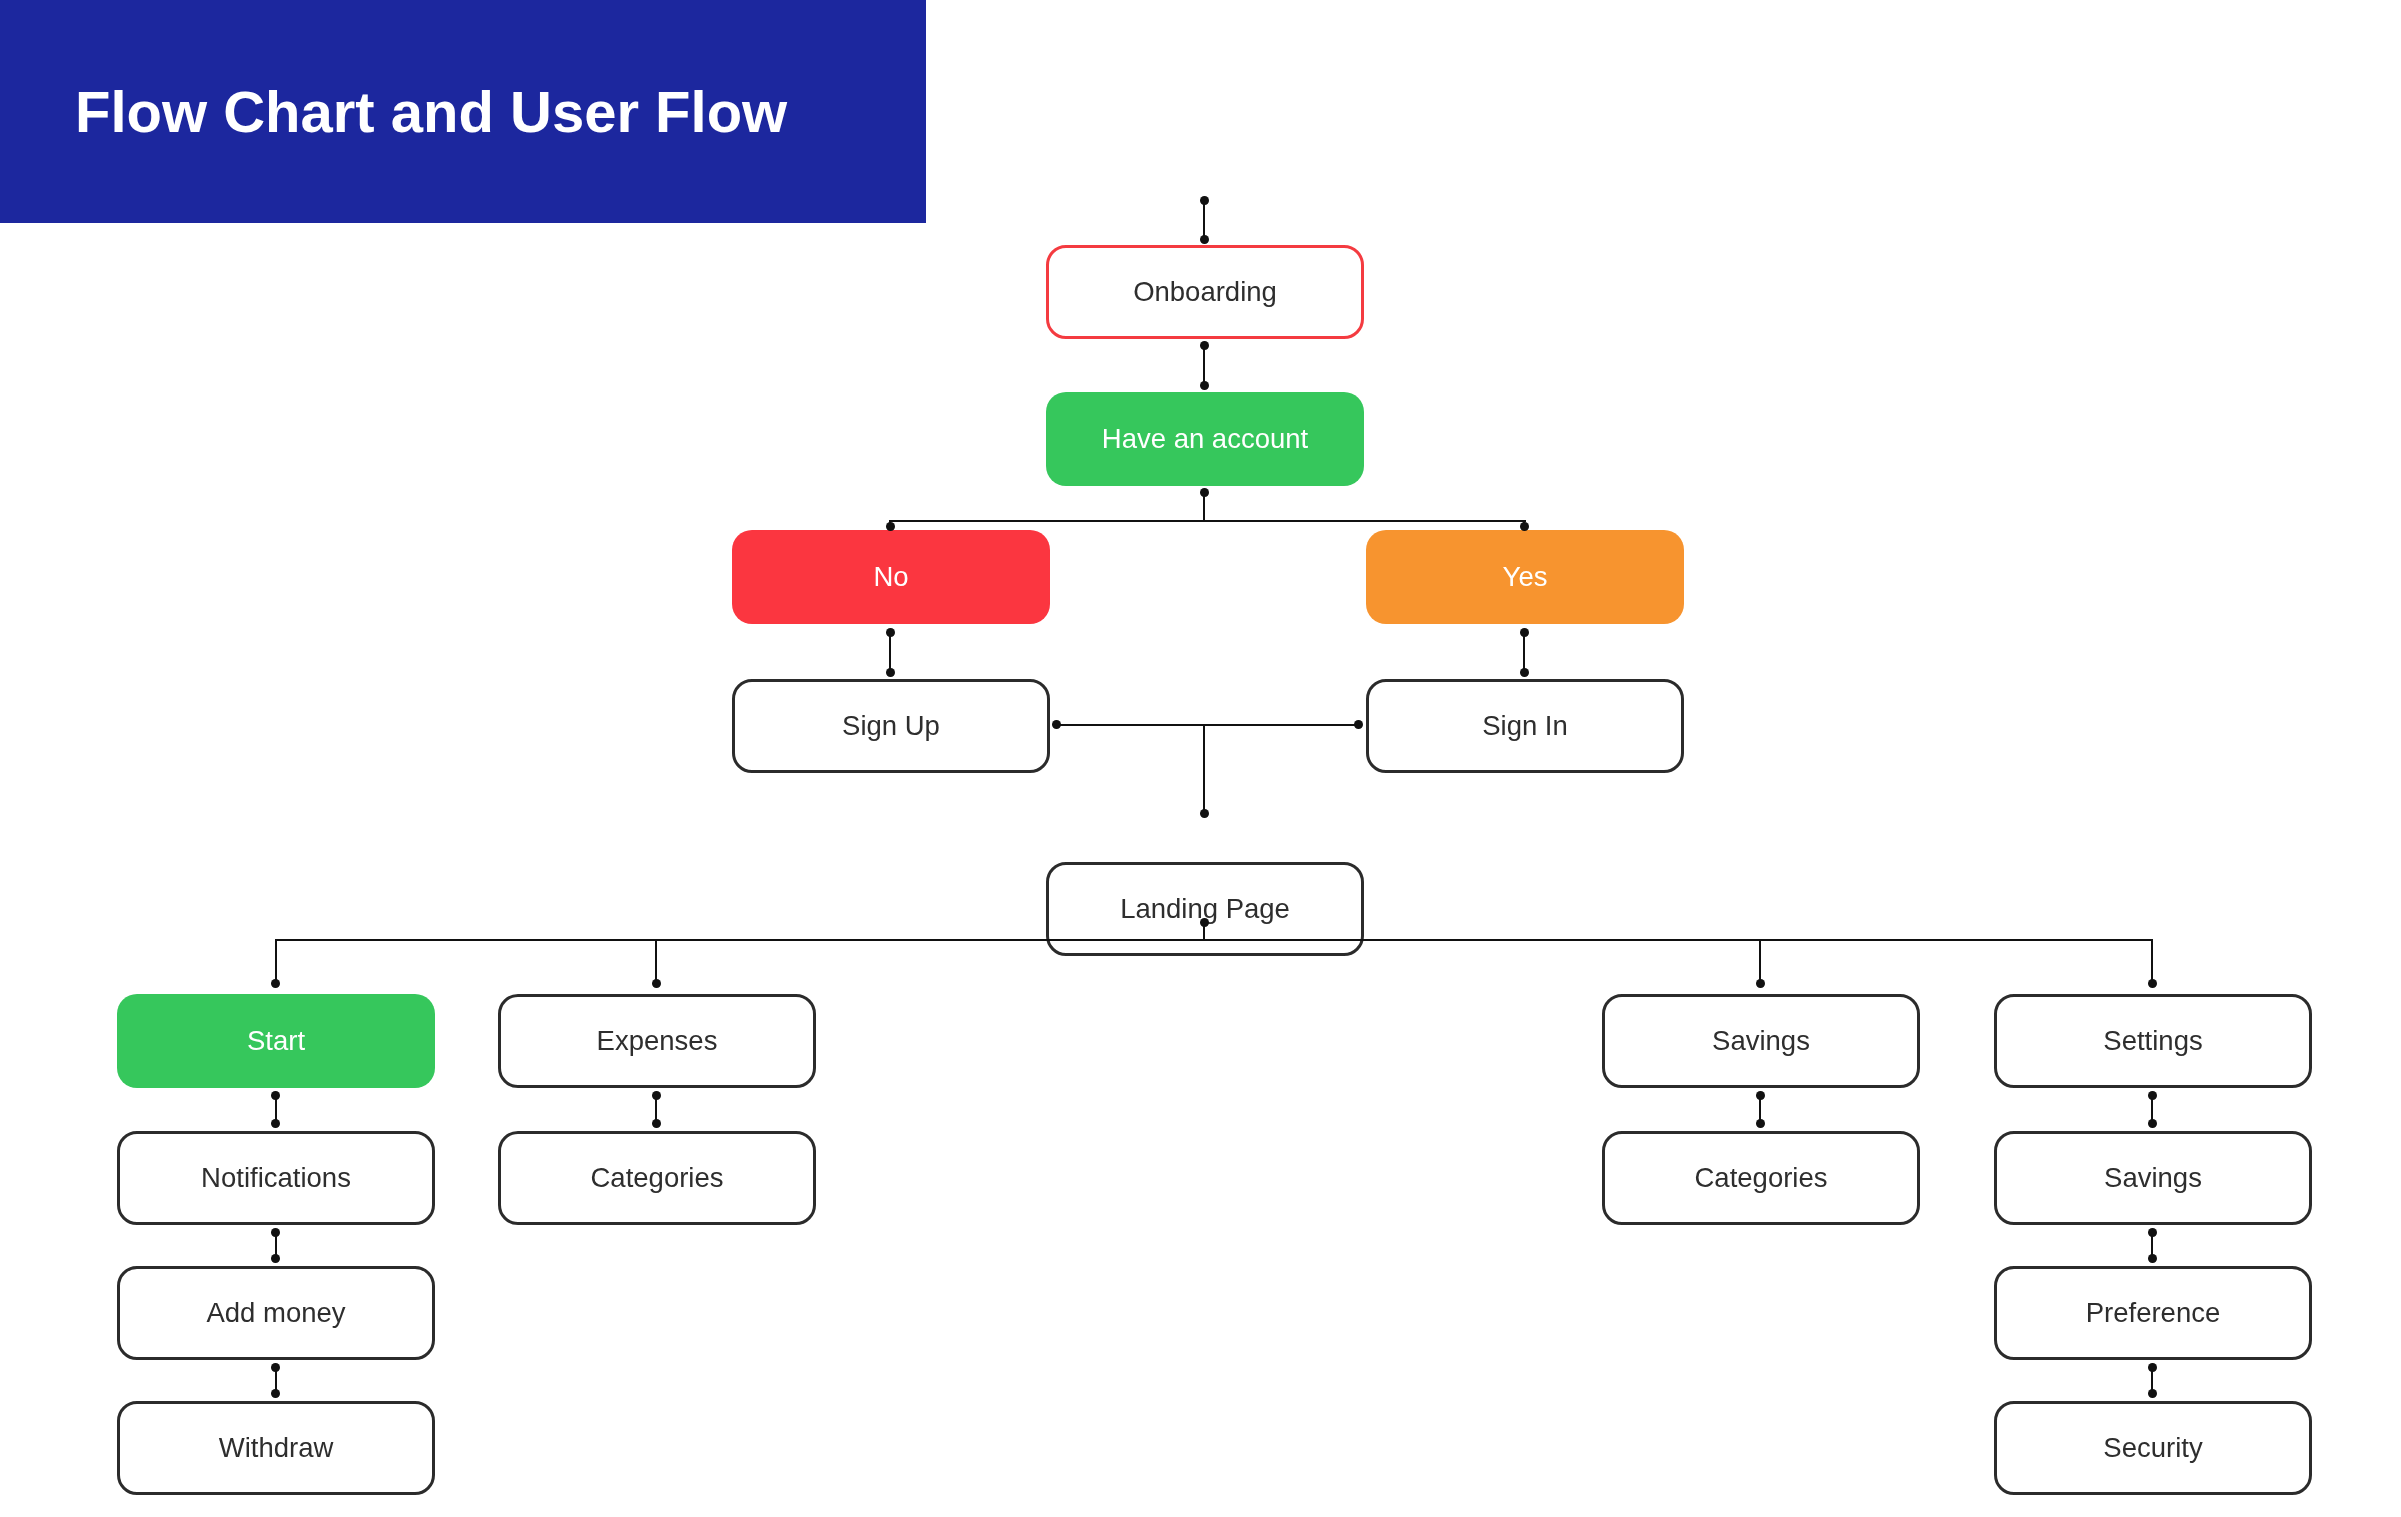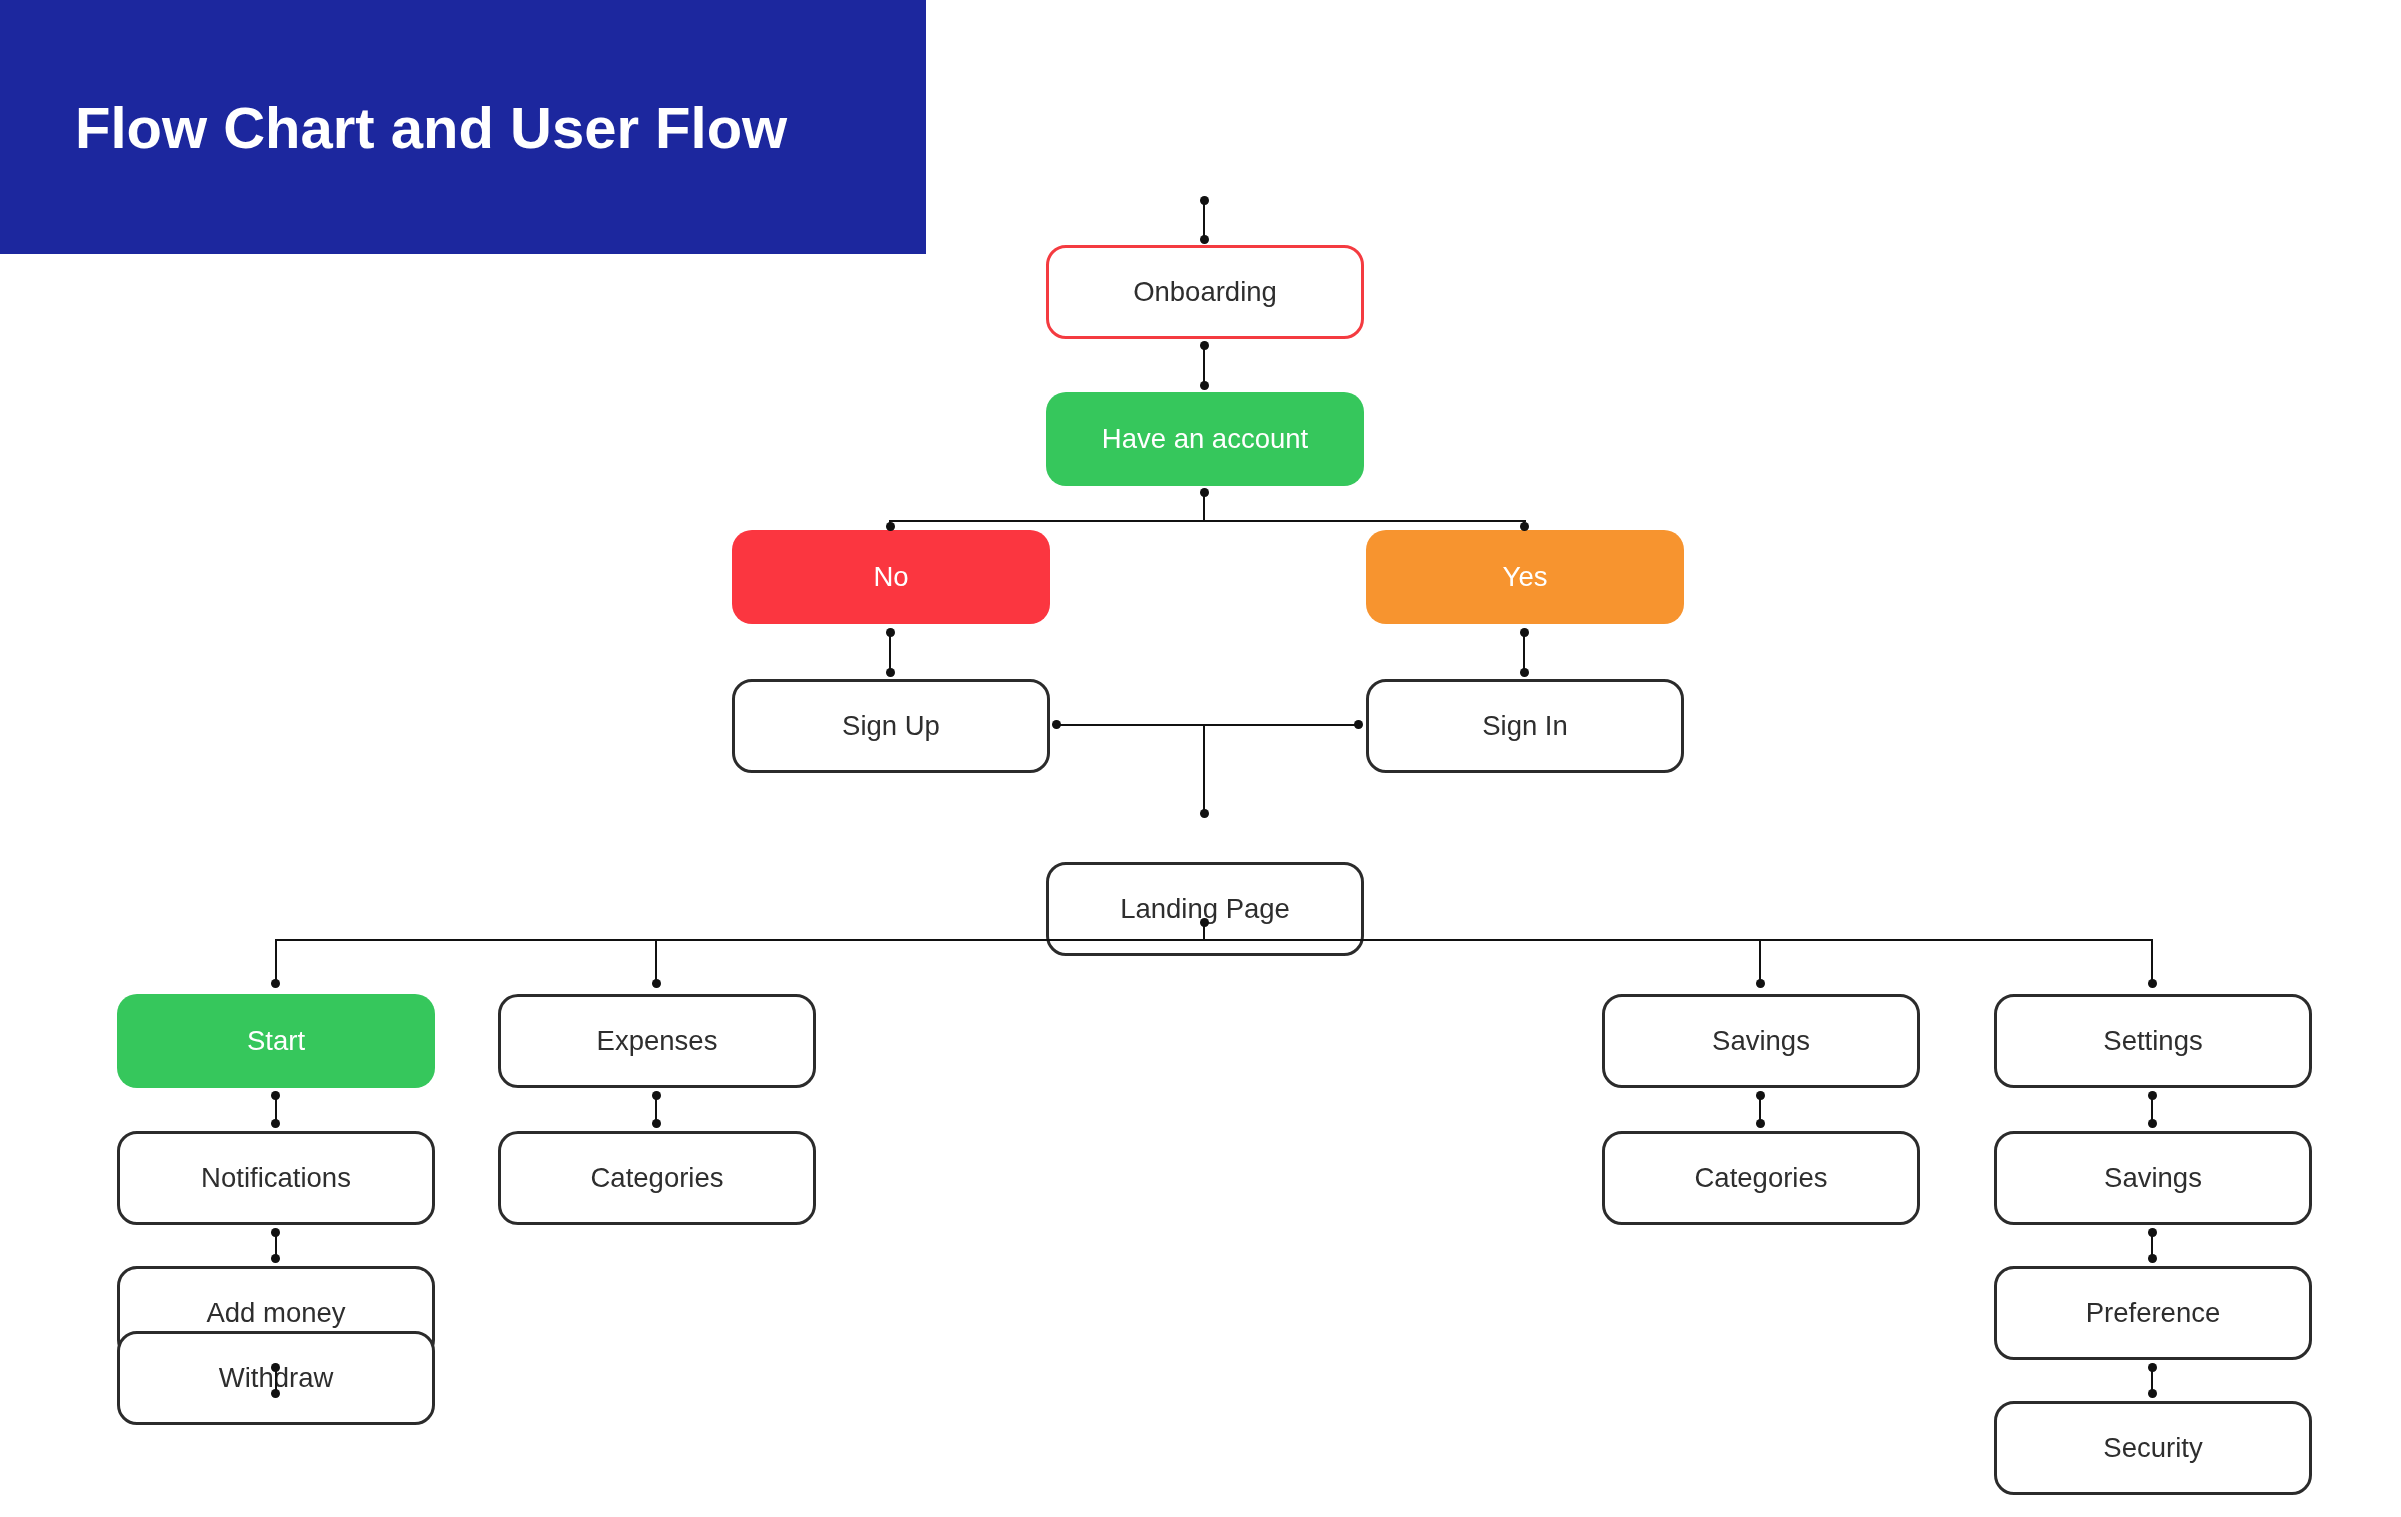--- a/index.html
+++ b/index.html
@@ -5,21 +5,21 @@
   html,body{margin:0;padding:0;background:#ffffff;}
   #canvas{
     position:relative;
     width:2401px;height:1517px;
     background:#ffffff;
     font-family:"Liberation Sans", sans-serif;
     overflow:hidden;
   }
   
   .banner{
-    position:absolute;left:0;top:0;width:926px;height:254px;
+    position:absolute;left:0;top:0;width:926px;height:223px;
     background:var(--banner-bg,#1C279E);
     display:flex;align-items:center;
   }
   .banner h1{
     margin:0 0 0 75px;
     color:var(--text-light,#fff);
     font-size:58px;font-weight:bold;letter-spacing:0px;
   }
   
   .node{
@@ -93,21 +93,21 @@
     </div>
   <div class="node" style="left:1994px;top:1131px">
       <span>Savings</span>
     </div>
   <div class="node" style="left:117px;top:1266px">
       <span>Add money</span>
     </div>
   <div class="node" style="left:1994px;top:1266px">
       <span>Preference</span>
     </div>
-  <div class="node" style="left:117px;top:1331px">
+  <div class="node" style="left:117px;top:1401px">
       <span>Withdraw</span>
     </div>
   <div class="node" style="left:1994px;top:1401px">
       <span>Security</span>
     </div>
 
   <i class="vl" style="left:1203px;top:200px;height:39px"></i>
   <i class="dot" style="left:1200px;top:196px"></i>
   <i class="dot" style="left:1200px;top:235px"></i>
 

